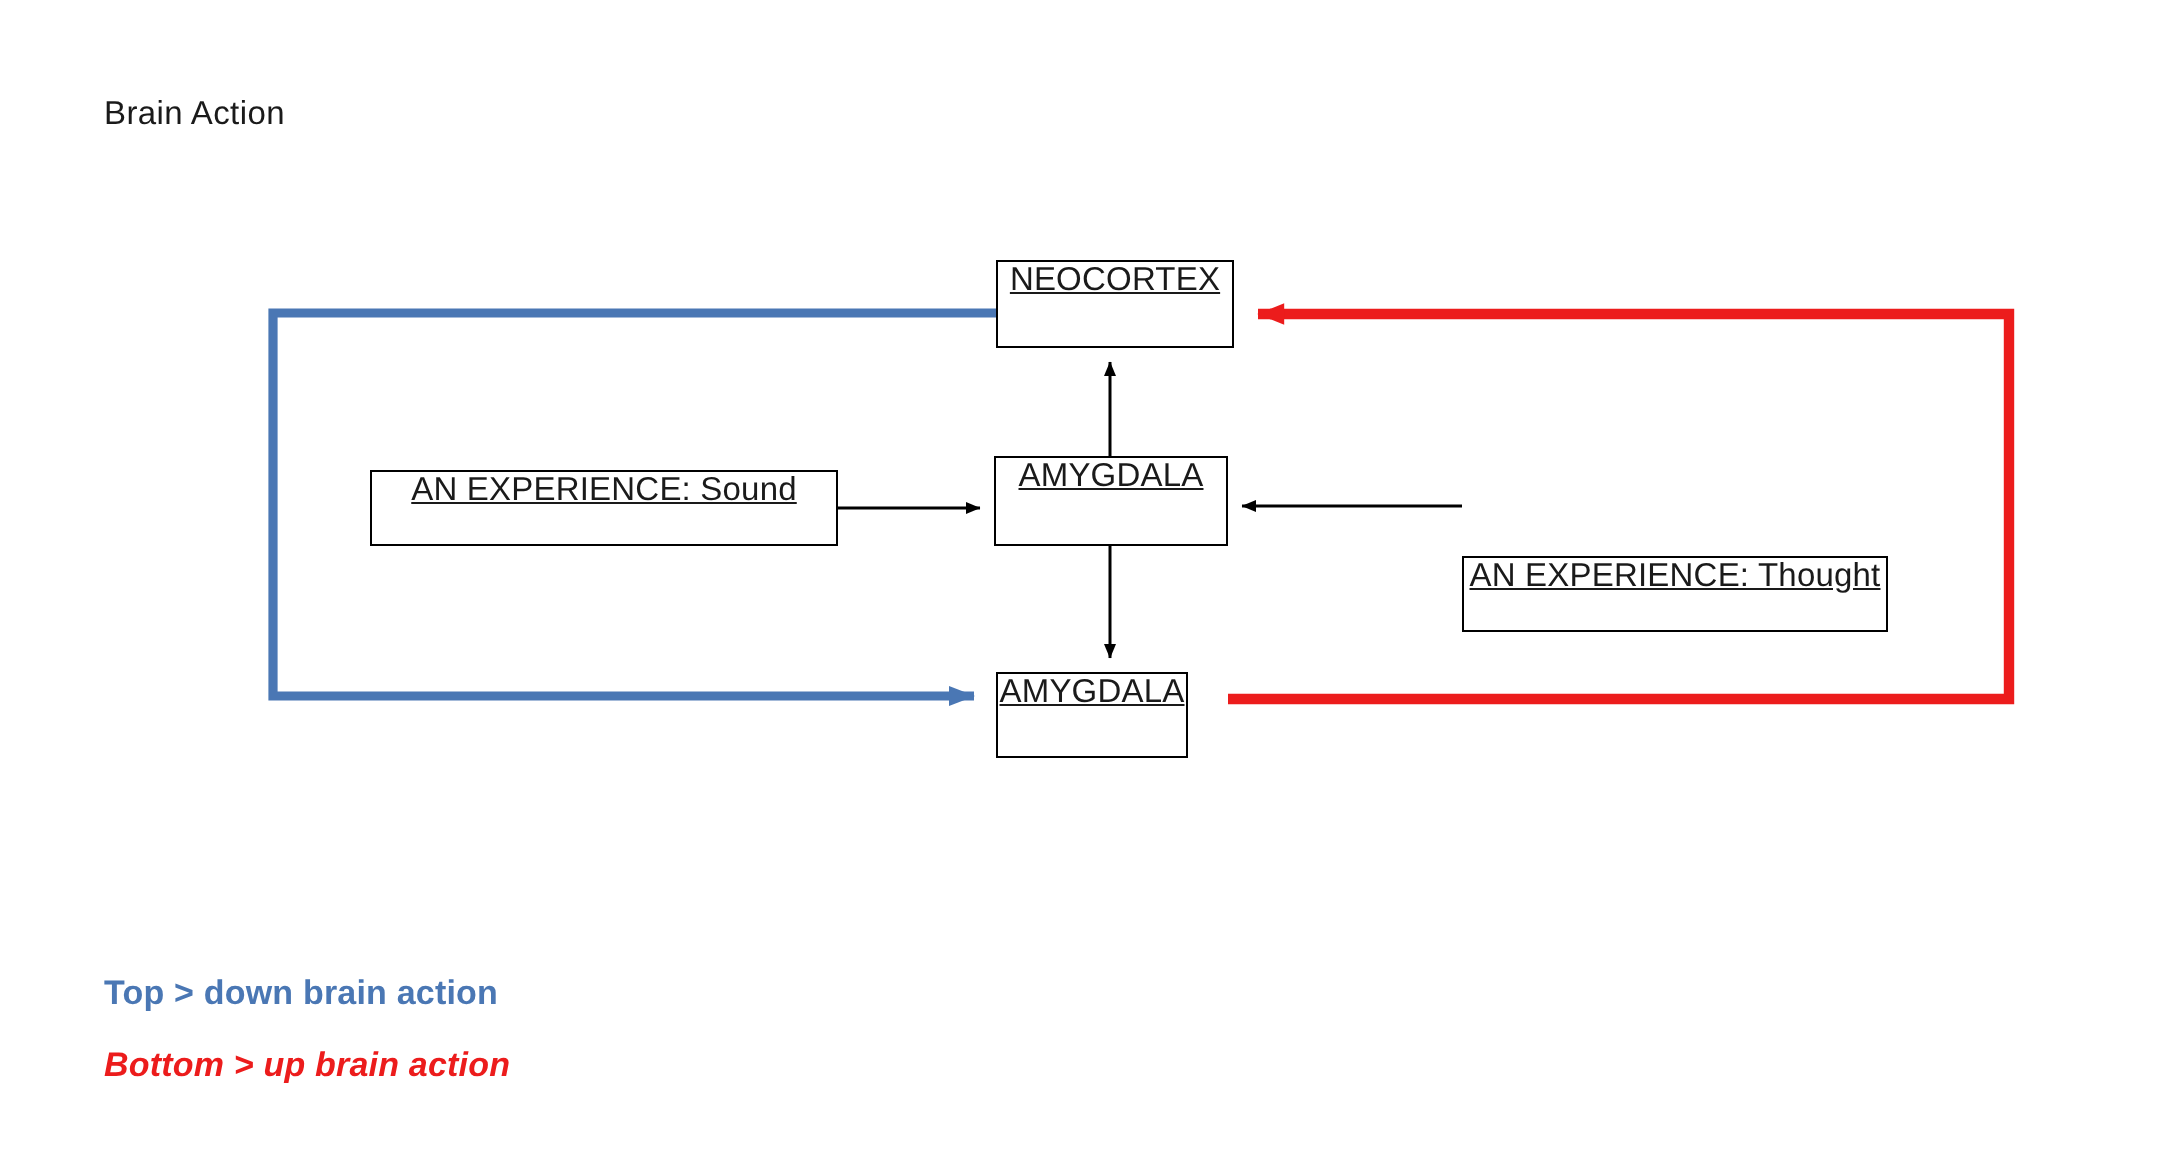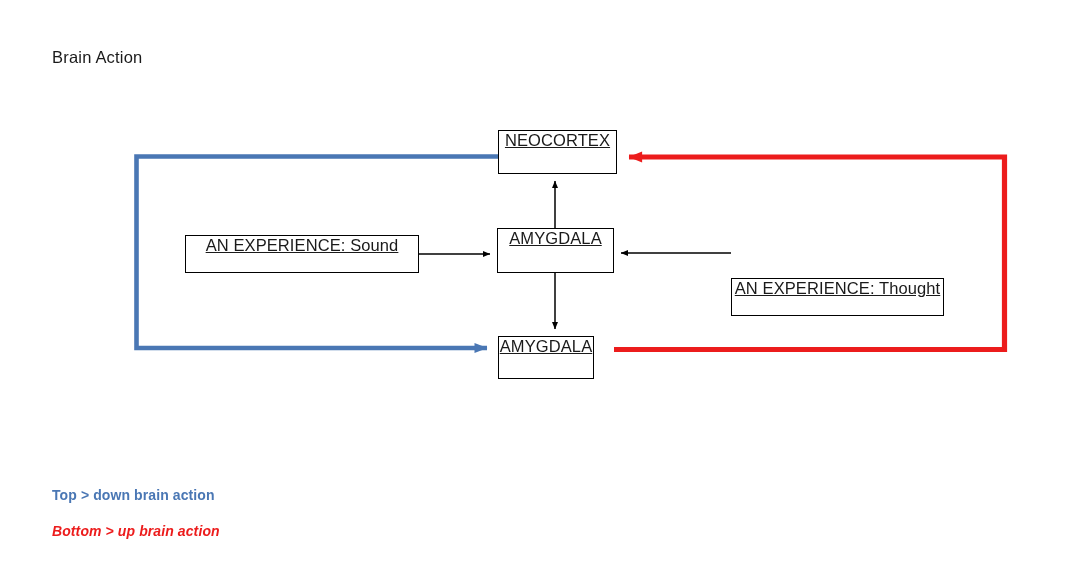--- a/index.html
+++ b/index.html
@@ -53,21 +53,21 @@
     text-decoration: underline;
   }
   #node-neocortex { left: 498px; top: 130px; width: 119px; height: 44px; }
   #node-thalamus  { left: 497px; top: 228px; width: 117px; height: 45px; }
   #node-amygdala  { left: 498px; top: 336px; width: 96px; height: 43px; }
   #node-experience-sound   { left: 185px; top: 235px; width: 234px; height: 38px; }
   #node-experience-thought { left: 731px; top: 234px; width: 213px; height: 38px; margin-top: 44px; }
 
   .legend-row {
     position: absolute;
-    font-size: 14px;
+    font-size: 17px;
     font-weight: bold;
     white-space: nowrap;
     letter-spacing: 0.1px;
   }
   #legend-top-down { left: 52px; top: 487px; }
   #legend-bottom-up { left: 52px; top: 523px; font-style: italic; }
 </style>
 </head>
 <body>
 

